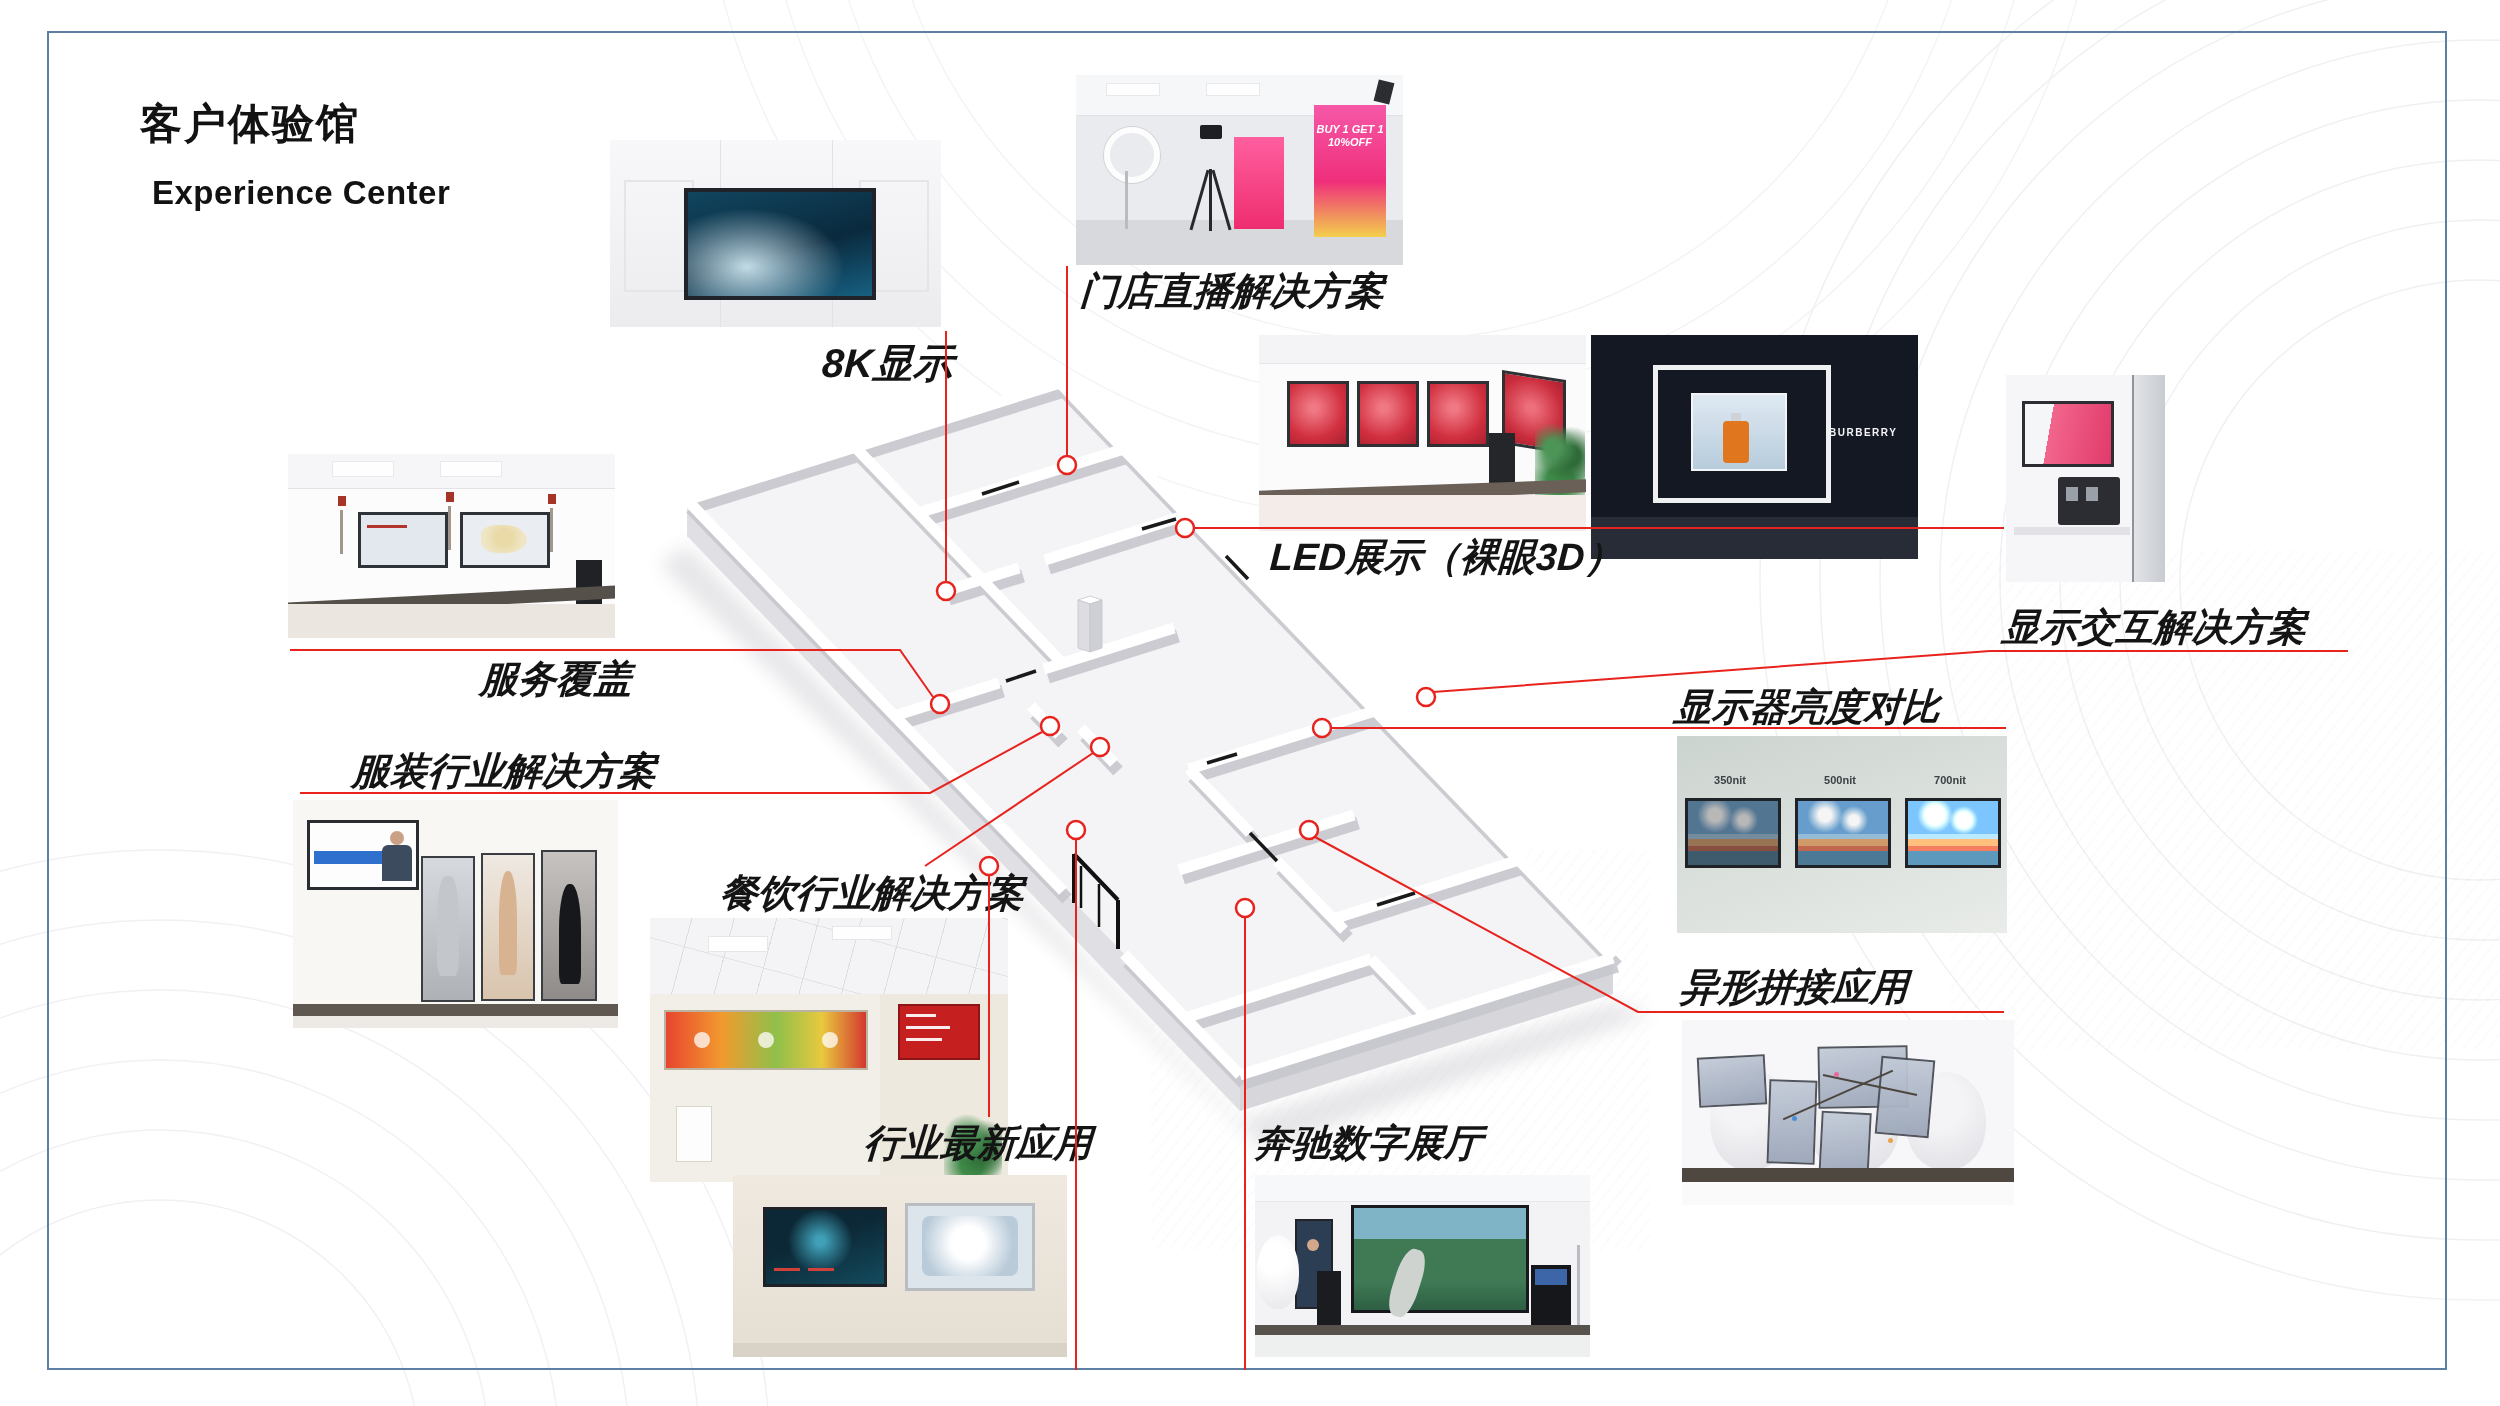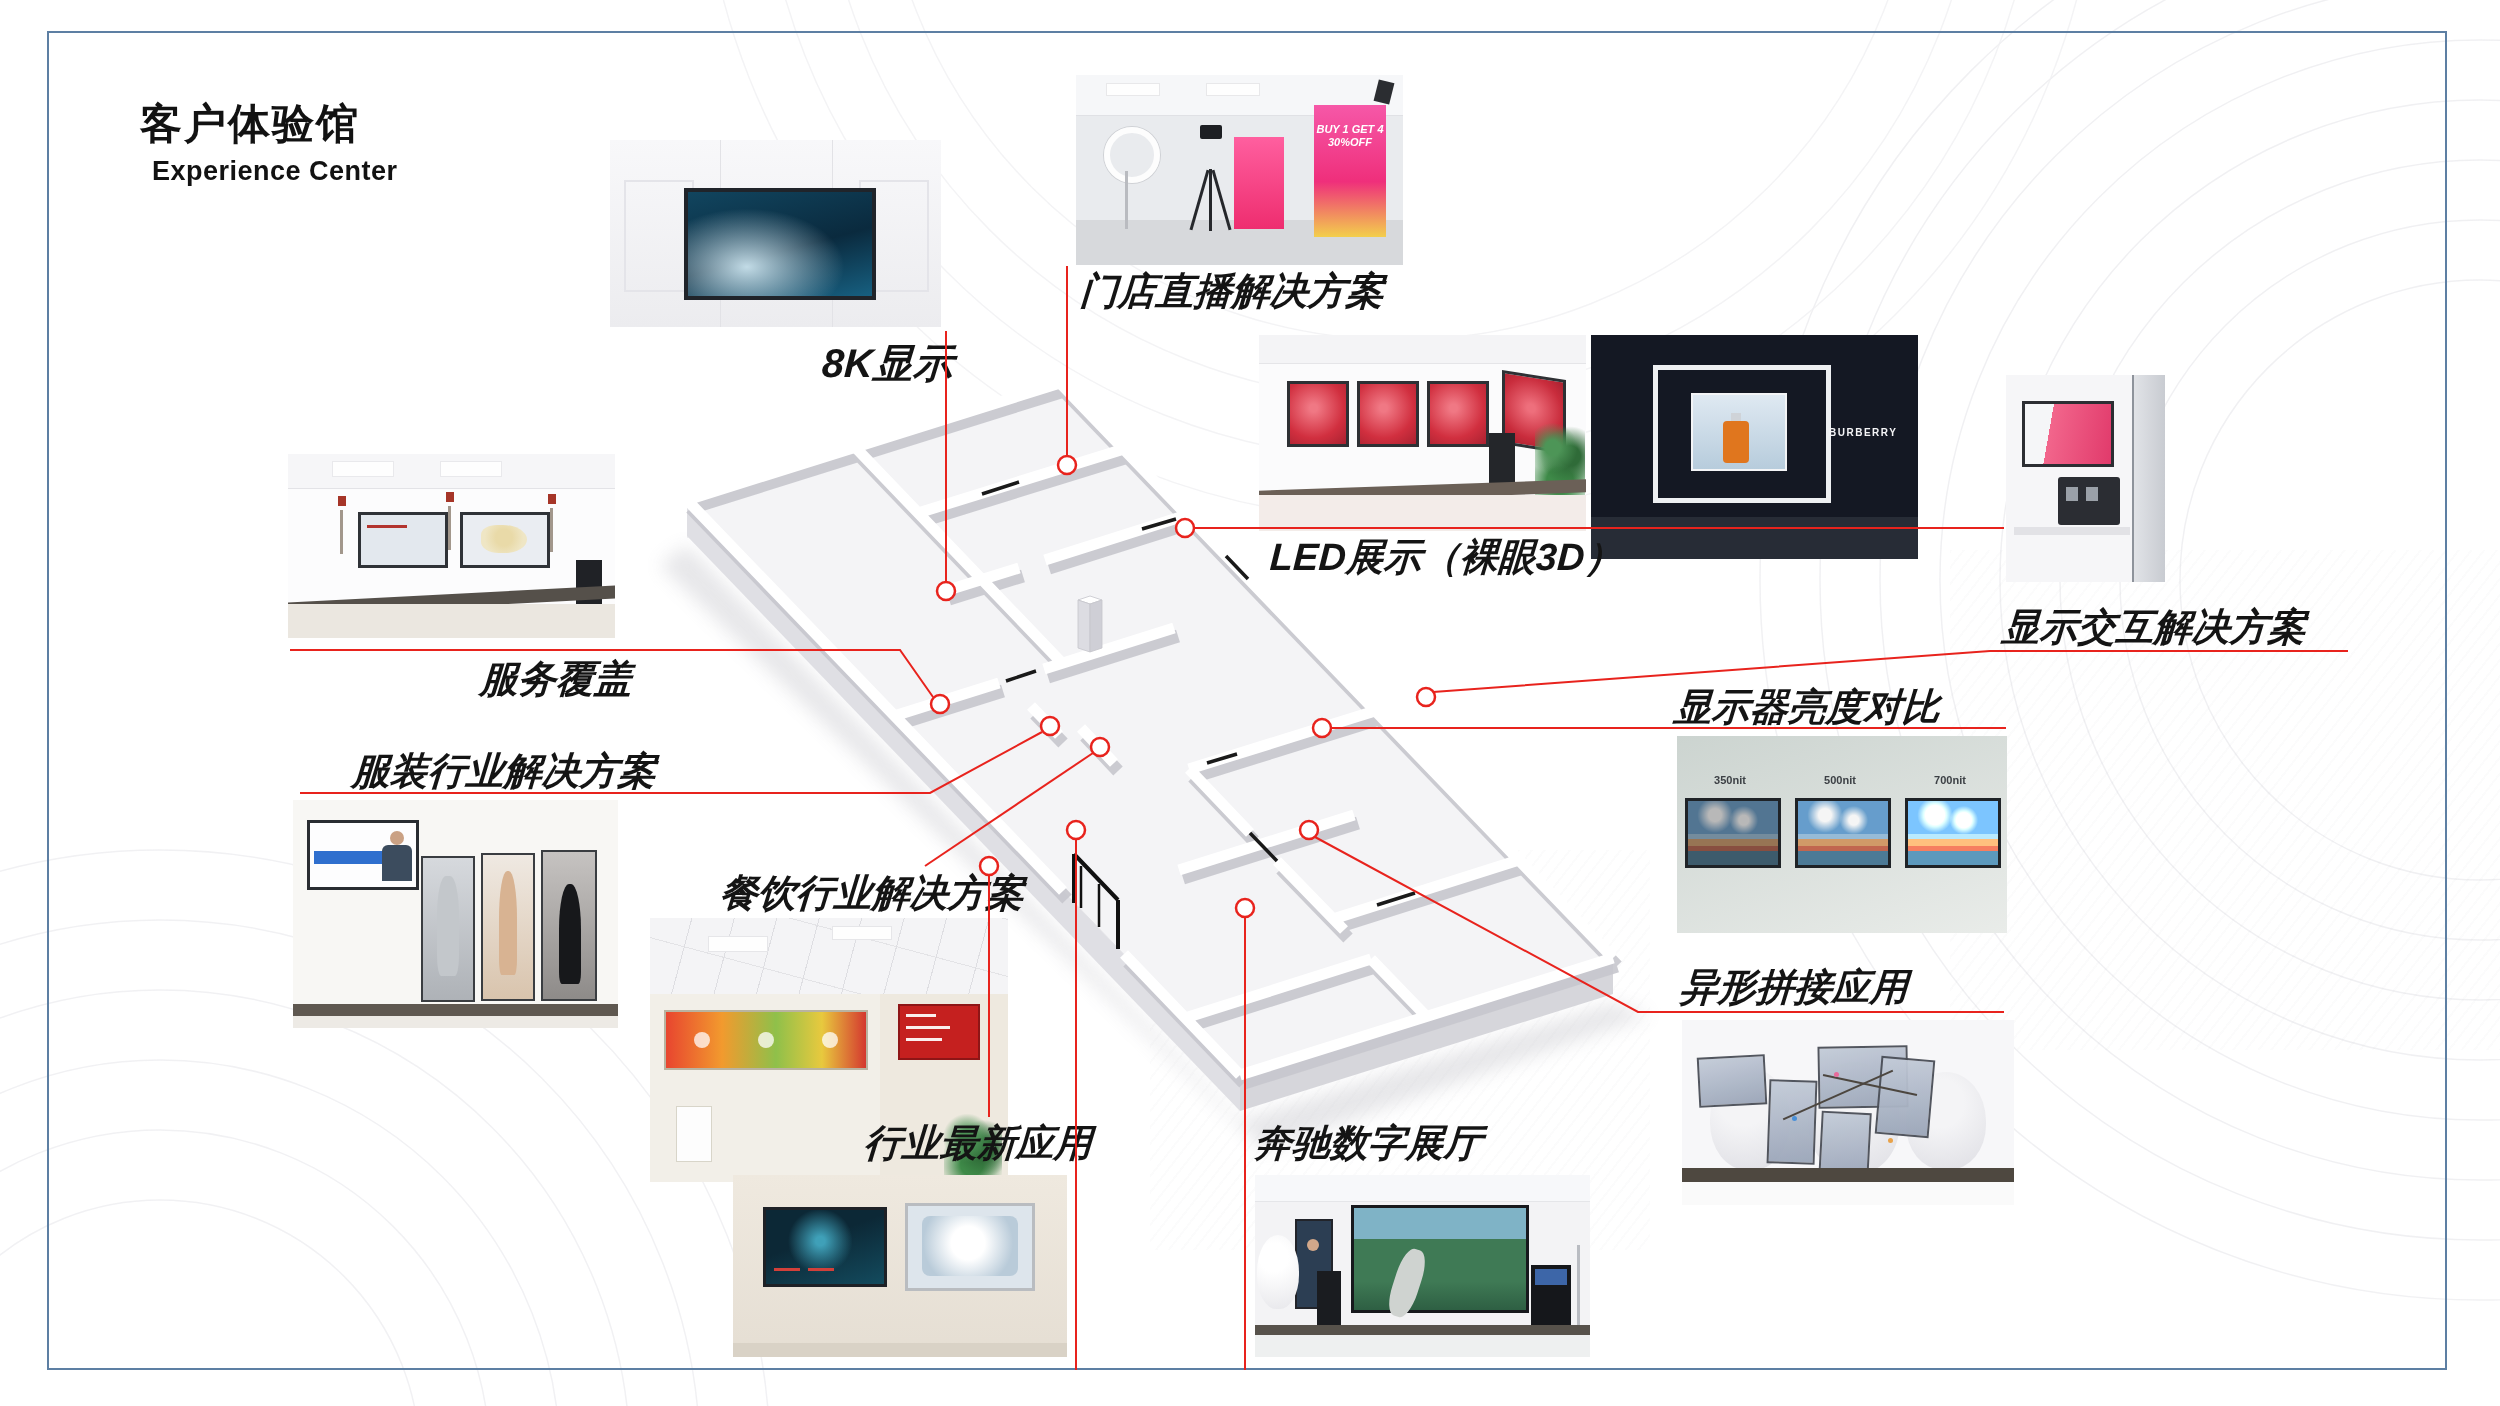--- a/index.html
+++ b/index.html
@@ -8,21 +8,21 @@
   
   #frame{position:absolute;left:47px;top:31px;width:2400px;height:1339px;
          border:2px solid #5d7fa3;box-sizing:border-box;z-index:1;}
   
   .bg-svg{position:absolute;left:0;top:0;z-index:0;}
   .streaks{position:absolute;z-index:0;opacity:.5;
     background:repeating-linear-gradient(128deg,rgba(120,125,135,.05) 0 2px,rgba(255,255,255,0) 2px 10px);}
   
   #title{position:absolute;left:140px;top:96px;font-size:42px;font-weight:900;color:#121212;
          letter-spacing:2px;z-index:3;font-family:Liberation Mono, monospace;}
-  #subtitle{position:absolute;left:152px;top:156px;font-size:27px;font-weight:800;color:#121212;
+  #subtitle{position:absolute;left:152px;top:174px;font-size:33px;font-weight:800;color:#121212;
          letter-spacing:.5px;z-index:3;}
   
   .lbl{position:absolute;font-size:38px;font-weight:900;font-style:italic;color:#141414;
        white-space:nowrap;z-index:4;transform:skewX(-3deg);}
   
   .ph{position:absolute;overflow:hidden;z-index:2;background:#eee;}
   .ab{position:absolute;}
   
   .p8k{background:linear-gradient(180deg,#f8f8fa,#ececef);}
   .p8k .seam{width:1px;background:#e2e2e6;top:0;bottom:0;}
@@ -280,21 +280,21 @@
     <div class="ab lt" style="left:130px;top:8px;width:52px;height:11px;"></div>
     <div class="ab floor"></div>
     <div class="ab ring"></div>
     <div class="ab pole" style="left:49px;top:96px;height:58px;"></div>
     <div class="ab cam"></div>
     <div class="ab leg" style="left:122px;transform:rotate(16deg);"></div>
     <div class="ab leg" style="left:133px;"></div>
     <div class="ab leg" style="left:144px;transform:rotate(-16deg);"></div>
     <div class="ab posterA"></div>
     <div class="ab posterB">
-      <div class="promo">BUY 1 GET 4 30%OFF</div>
+      <div class="promo">BUY 1 GET 1 10%OFF</div>
     </div>
     <div class="ab spot"></div>
   </div>
 
   <div class="ph pled1" style="left:1259px;top:335px;width:327px;height:196px;">
     <div class="ab ceil"></div>
     <div class="ab art" style="left:28px;"></div>
     <div class="ab art" style="left:98px;"></div>
     <div class="ab art" style="left:168px;"></div>
     <div class="ab artside"></div>

